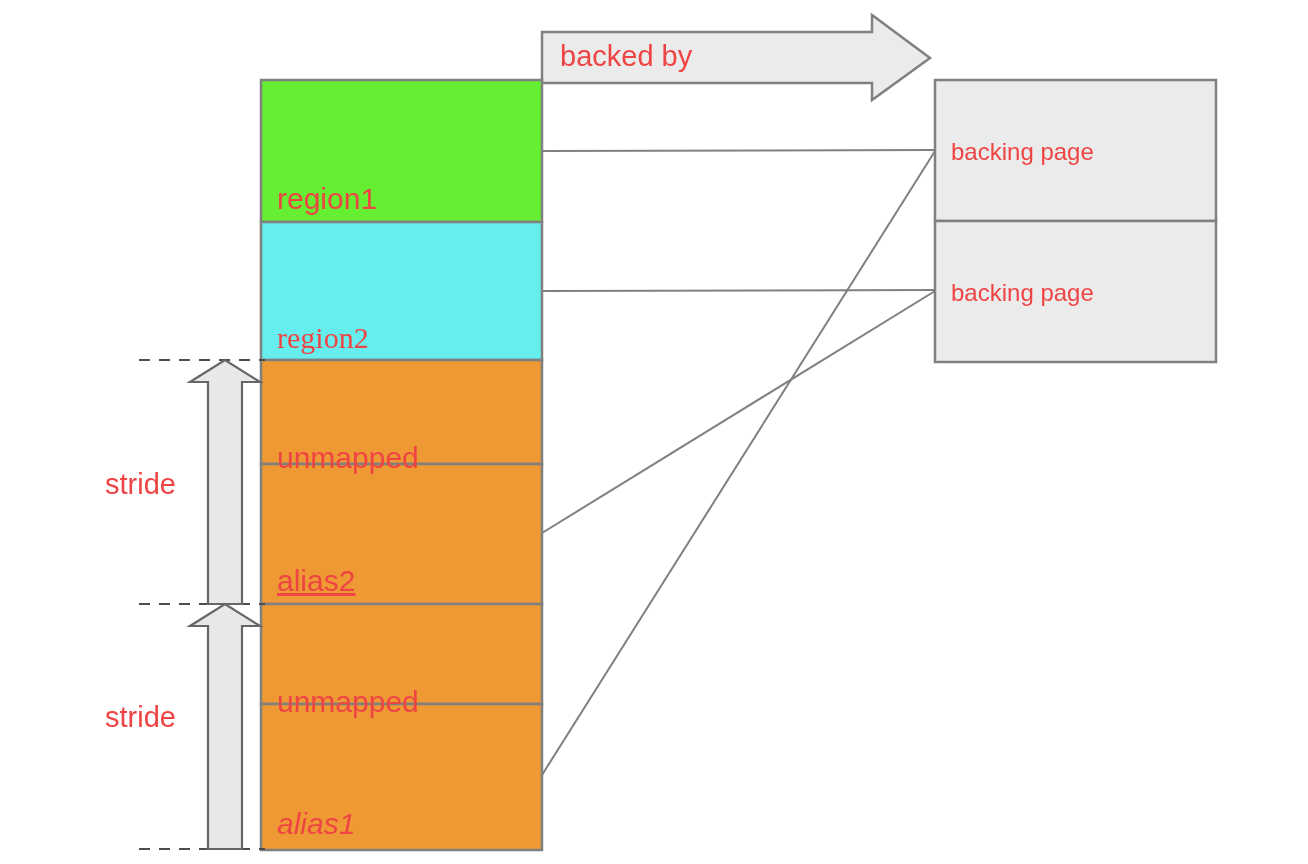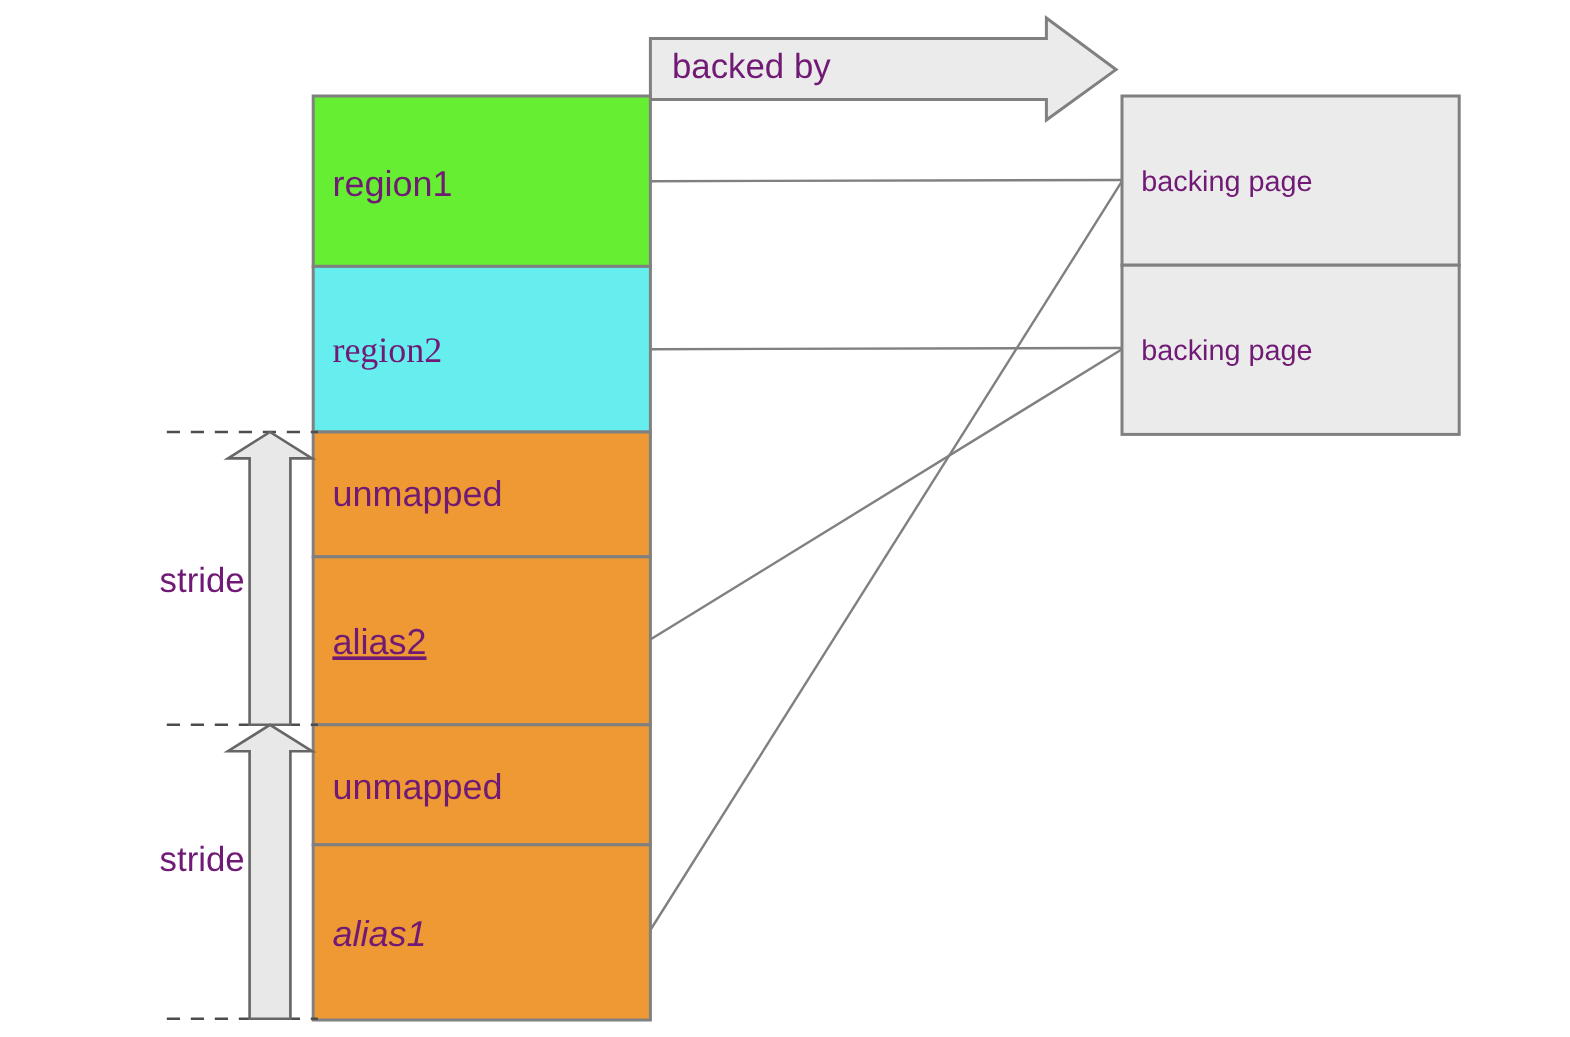--- a/index.html
+++ b/index.html
@@ -22,32 +22,32 @@
   #vector-layer {
     position: absolute;
     left: 0;
     top: 0;
     width: 1308px;
     height: 864px;
   }
   .label {
     position: absolute;
     font-family: "Liberation Sans", sans-serif;
-    color: #701a75;
+    color: #ef4444;
     white-space: nowrap;
     pointer-events: none;
   }
   .block-label {
     font-size: 30px;
     line-height: 30px;
+    margin-top: 45px;
   }
   .stride-label {
     font-size: 29px;
     line-height: 29px;
-    margin-left: 28px;
   }
   .arrow-label {
     font-size: 29px;
     line-height: 29px;
   }
   .page-label {
     font-size: 24px;
     line-height: 29px;
   }
 </style>

